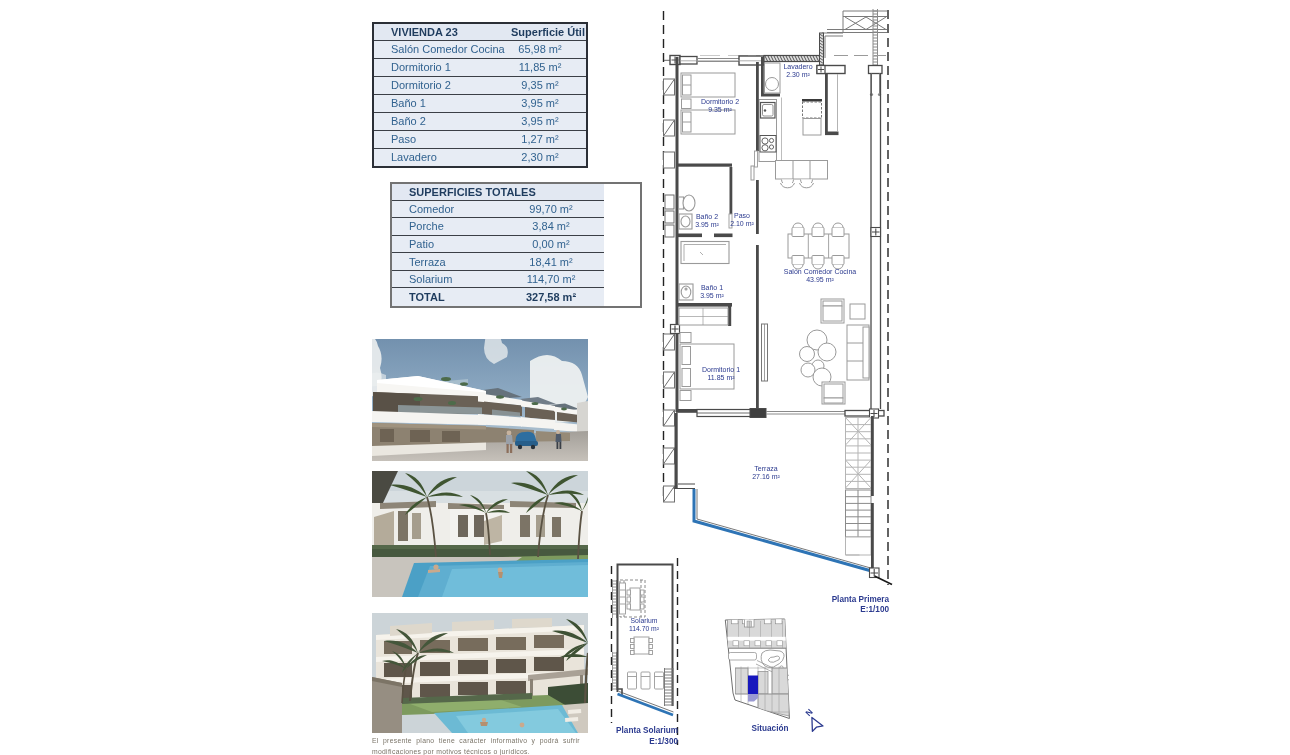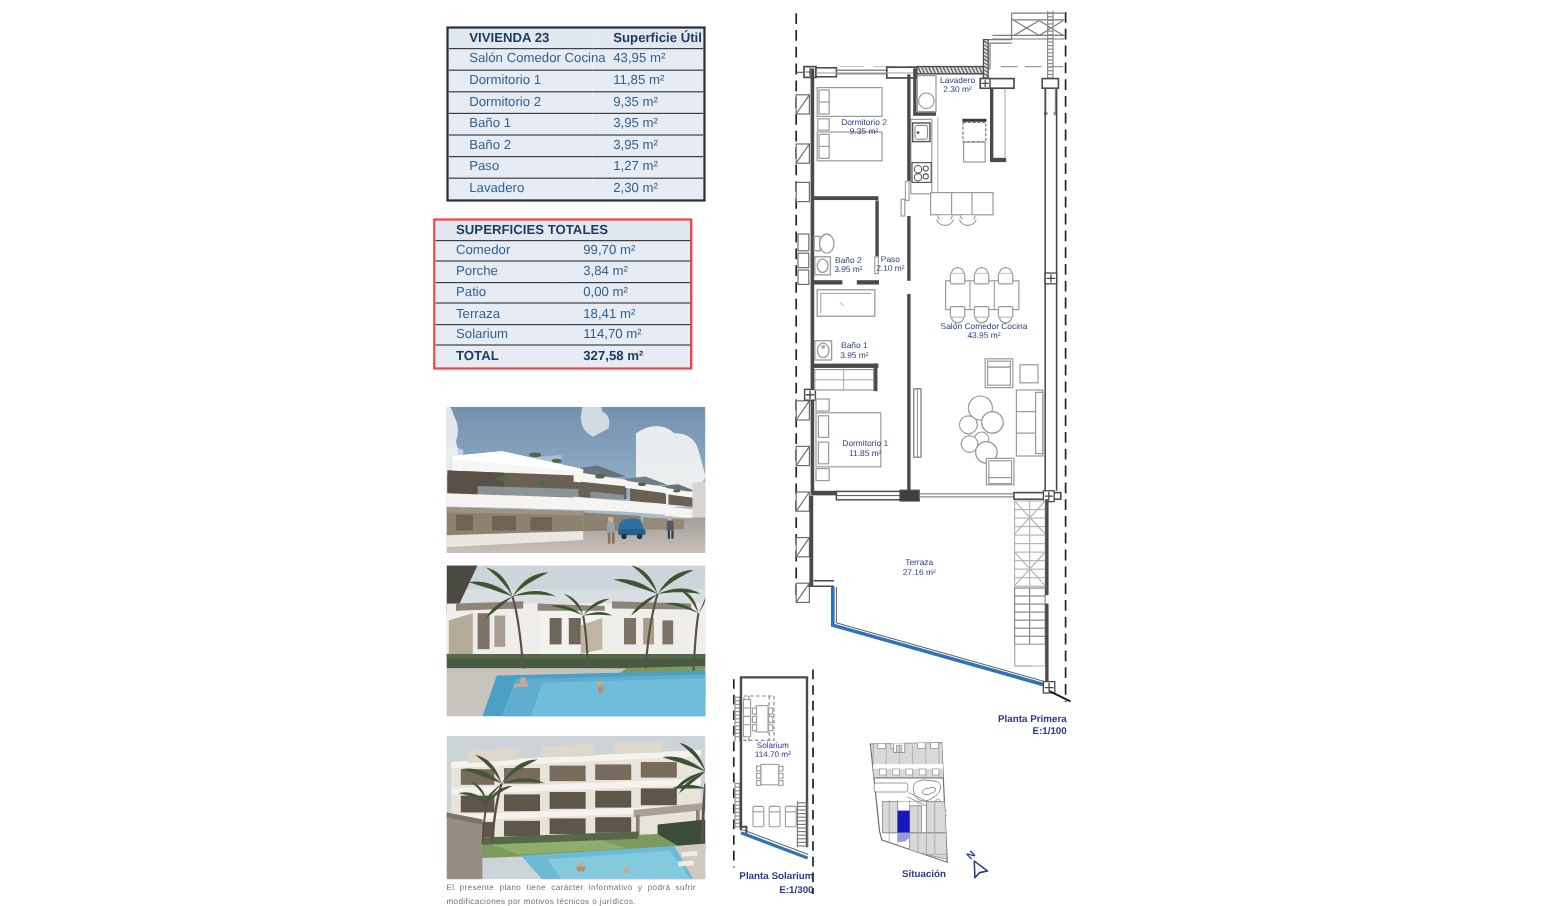--- a/index.html
+++ b/index.html
@@ -3,36 +3,36 @@
 <meta charset="utf-8">
 <style>
 html,body{margin:0;padding:0;background:#fff;width:1290px;height:755px;overflow:hidden;}
 *{box-sizing:border-box;}
 body{font-family:"Liberation Sans",sans-serif;}
 .abs{position:absolute;}
 table.t{border-collapse:collapse;table-layout:fixed;}
 table.t td{padding:0 17px;font-size:11px;color:#31628f;height:18px;background:#e7ecf4;border-top:1px solid #3b3f46;vertical-align:middle;white-space:nowrap;overflow:visible;}
 table.t2 td{height:17.6px;}
 table.t1 tr.hd td{height:12px;line-height:12px;}
-table.t td.r{text-align:left;}
+table.t td.r{text-align:center;}
 table.t tr.hd td{color:#1f3c5e;font-weight:bold;background:#e2e8f2;height:16px;}
 </style>
 </head>
 <body>
 
 <div class="abs" style="left:372px;top:22px;width:216px;border:2px solid #2b2f36;">
 <table class="t t1" style="width:212px;">
 <tbody>
         <tr class="hd">
           <td style="border-top:none;width:120px;">VIVIENDA 23</td>
           <td class="r" style="border-top:none;">Superficie Útil</td>
         </tr>
 <tr>
           <td>Salón Comedor Cocina</td>
-          <td class="r">43,95 m²</td>
+          <td class="r">65,98 m²</td>
         </tr>
 <tr>
           <td>Dormitorio 1</td>
           <td class="r">11,85 m²</td>
         </tr>
 <tr>
           <td>Dormitorio 2</td>
           <td class="r">9,35 m²</td>
         </tr>
 <tr>
@@ -48,21 +48,21 @@
           <td class="r">1,27 m²</td>
         </tr>
 <tr>
           <td>Lavadero</td>
           <td class="r">2,30 m²</td>
         </tr>
 </tbody>
     </table>
 </div>
 
-<div class="abs" style="left:361px;top:182px;width:216px;border:2px solid #ef4444;">
+<div class="abs" style="left:390px;top:182px;width:252px;border:2px solid #737373;">
 <table class="t t2" style="width:212px;">
 <tbody>
         <tr class="hd">
           <td style="border-top:none;width:120px;" colspan="2">SUPERFICIES TOTALES</td>
         </tr>
 <tr>
           <td>Comedor</td>
           <td class="r">99,70 m²</td>
         </tr>
 <tr>

